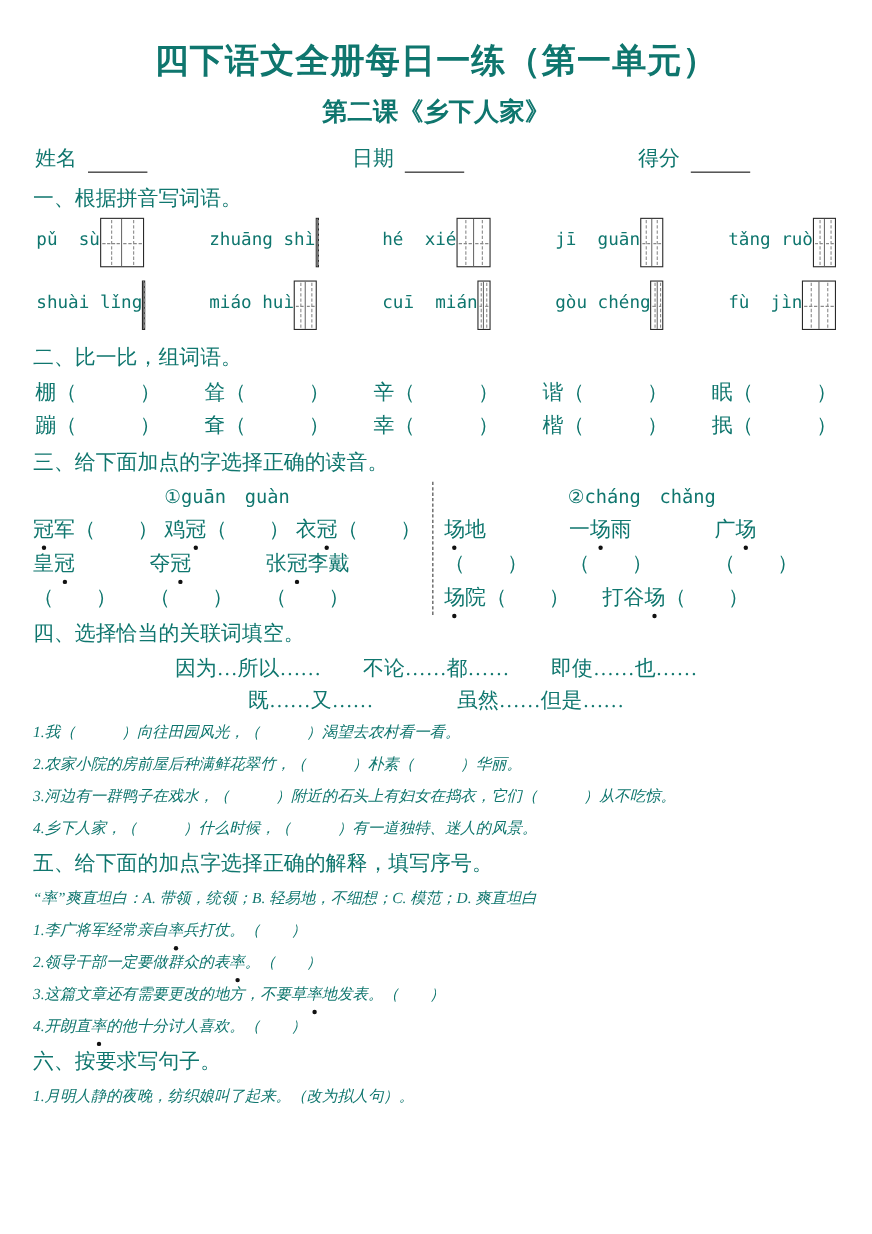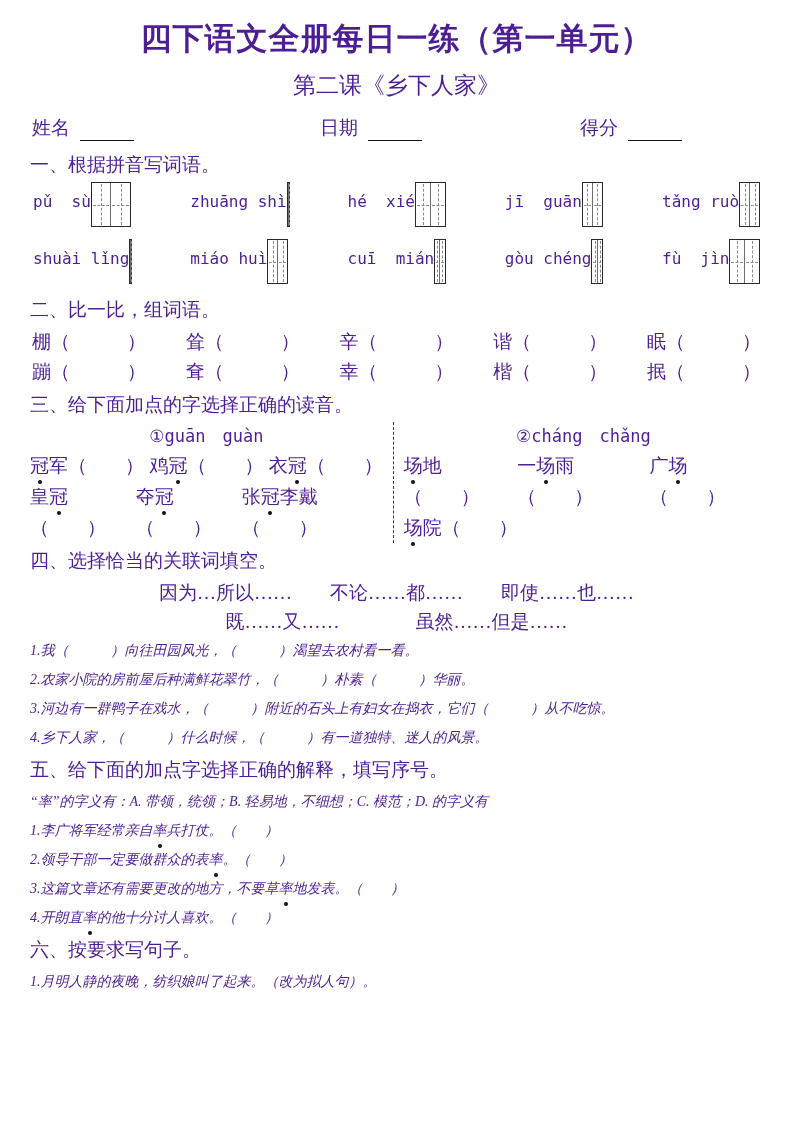--- a/index.html
+++ b/index.html
@@ -1,23 +1,23 @@
 <!DOCTYPE html>
 <html><head>
 <meta charset="utf-8">
 <style>
   html,body{margin:0;padding:0;background:#ffffff;}
   .page{
     width:793px;height:1122px;box-sizing:border-box;
-    padding:14px 30px 0 30px;
+    padding:30px 30px 0 30px;
     font-family:"Liberation Serif","DejaVu Serif",serif;
-    color:#4c1d95;background:#fff;overflow:hidden;
+    color:#0f766e;background:#fff;overflow:hidden;
   }
   .title{font-size:31px;font-weight:bold;text-align:center;margin:4px 0 10px 0;letter-spacing:1px;}
-  .subtitle{font-size:23px;font-weight:normal;text-align:center;margin:0 0 14px 0;}
+  .subtitle{font-size:23px;font-weight:bold;text-align:center;margin:0 0 14px 0;}
   .info-row{display:flex;font-size:19px;margin:0 0 10px 2px;align-items:flex-end;}
   .info-item{display:flex;align-items:flex-end;}
   .info-item.date{margin-left:186px;}
   .info-item.score{margin-left:158px;}
   .blank-underline{display:inline-block;width:54px;height:16px;border-bottom:1.6px solid #111;margin-left:10px;}
   .sec-heading{font-size:19px;line-height:27px;margin:4px 0 4px 0;}
   .pinyin-row{display:flex;justify-content:space-between;margin:4px 3px 12px 3px;}
   .py-unit{display:flex;flex-direction:row;align-items:center;width:98px;}
   .pinyin{font-family:"DejaVu Sans Mono",monospace;font-size:16px;white-space:pre;margin-bottom:6px;}
   .hzbox{display:flex;width:98px;height:45px;box-sizing:border-box;border:1.6px solid #2a2a2a;background:#fff;}
@@ -173,34 +173,35 @@
     </div>
     <div class="duyin-col right">
       <div class="duyin-head">②cháng　chǎng</div>
       <div class="duyin-words">
         <span><span class="em-dot">场</span>地（　　）</span>
         <span>一<span class="em-dot">场</span>雨（　　）</span>
         <span>广<span class="em-dot">场</span>（　　）</span>
       </div>
       <div class="duyin-words loose">
         <span><span class="em-dot">场</span>院（　　）</span>
+        <span>打谷<span class="em-dot">场</span>（　　）</span>
       </div>
     </div>
   </div>
 
   <div class="sec-heading">四、选择恰当的关联词填空。</div>
   <p class="options">因为…所以……　　不论……都……　　即使……也……</p>
   <p class="options">既……又……　　　　虽然……但是……</p>
   <p class="para">1.我（　　　）向往田园风光，（　　　）渴望去农村看一看。</p>
   <p class="para">2.农家小院的房前屋后种满鲜花翠竹，（　　　）朴素（　　　）华丽。</p>
   <p class="para">3.河边有一群鸭子在戏水，（　　　）附近的石头上有妇女在捣衣，它们（　　　）从不吃惊。</p>
   <p class="para">4.乡下人家，（　　　）什么时候，（　　　）有一道独特、迷人的风景。</p>
 
   <div class="sec-heading">五、给下面的加点字选择正确的解释，填写序号。</div>
-  <p class="para">“率”的字义有：A. 带领，统领；B. 轻易地，不细想；C. 模范；D. 的字义有</p>
+  <p class="para">“率”爽直坦白：A. 带领，统领；B. 轻易地，不细想；C. 模范；D. 爽直坦白</p>
   <p class="para">1.李广将军经常亲自<span class="em-dot">率</span>兵打仗。（　　）</p>
   <p class="para">2.领导干部一定要做群众的表<span class="em-dot">率</span>。（　　）</p>
   <p class="para">3.这篇文章还有需要更改的地方，不要草<span class="em-dot">率</span>地发表。（　　）</p>
   <p class="para">4.开朗直<span class="em-dot">率</span>的他十分讨人喜欢。（　　）</p>
 
   <div class="sec-heading">六、按要求写句子。</div>
   <p class="para">1.月明人静的夜晚，纺织娘叫了起来。（改为拟人句）。</p>
 
 </div>
 

